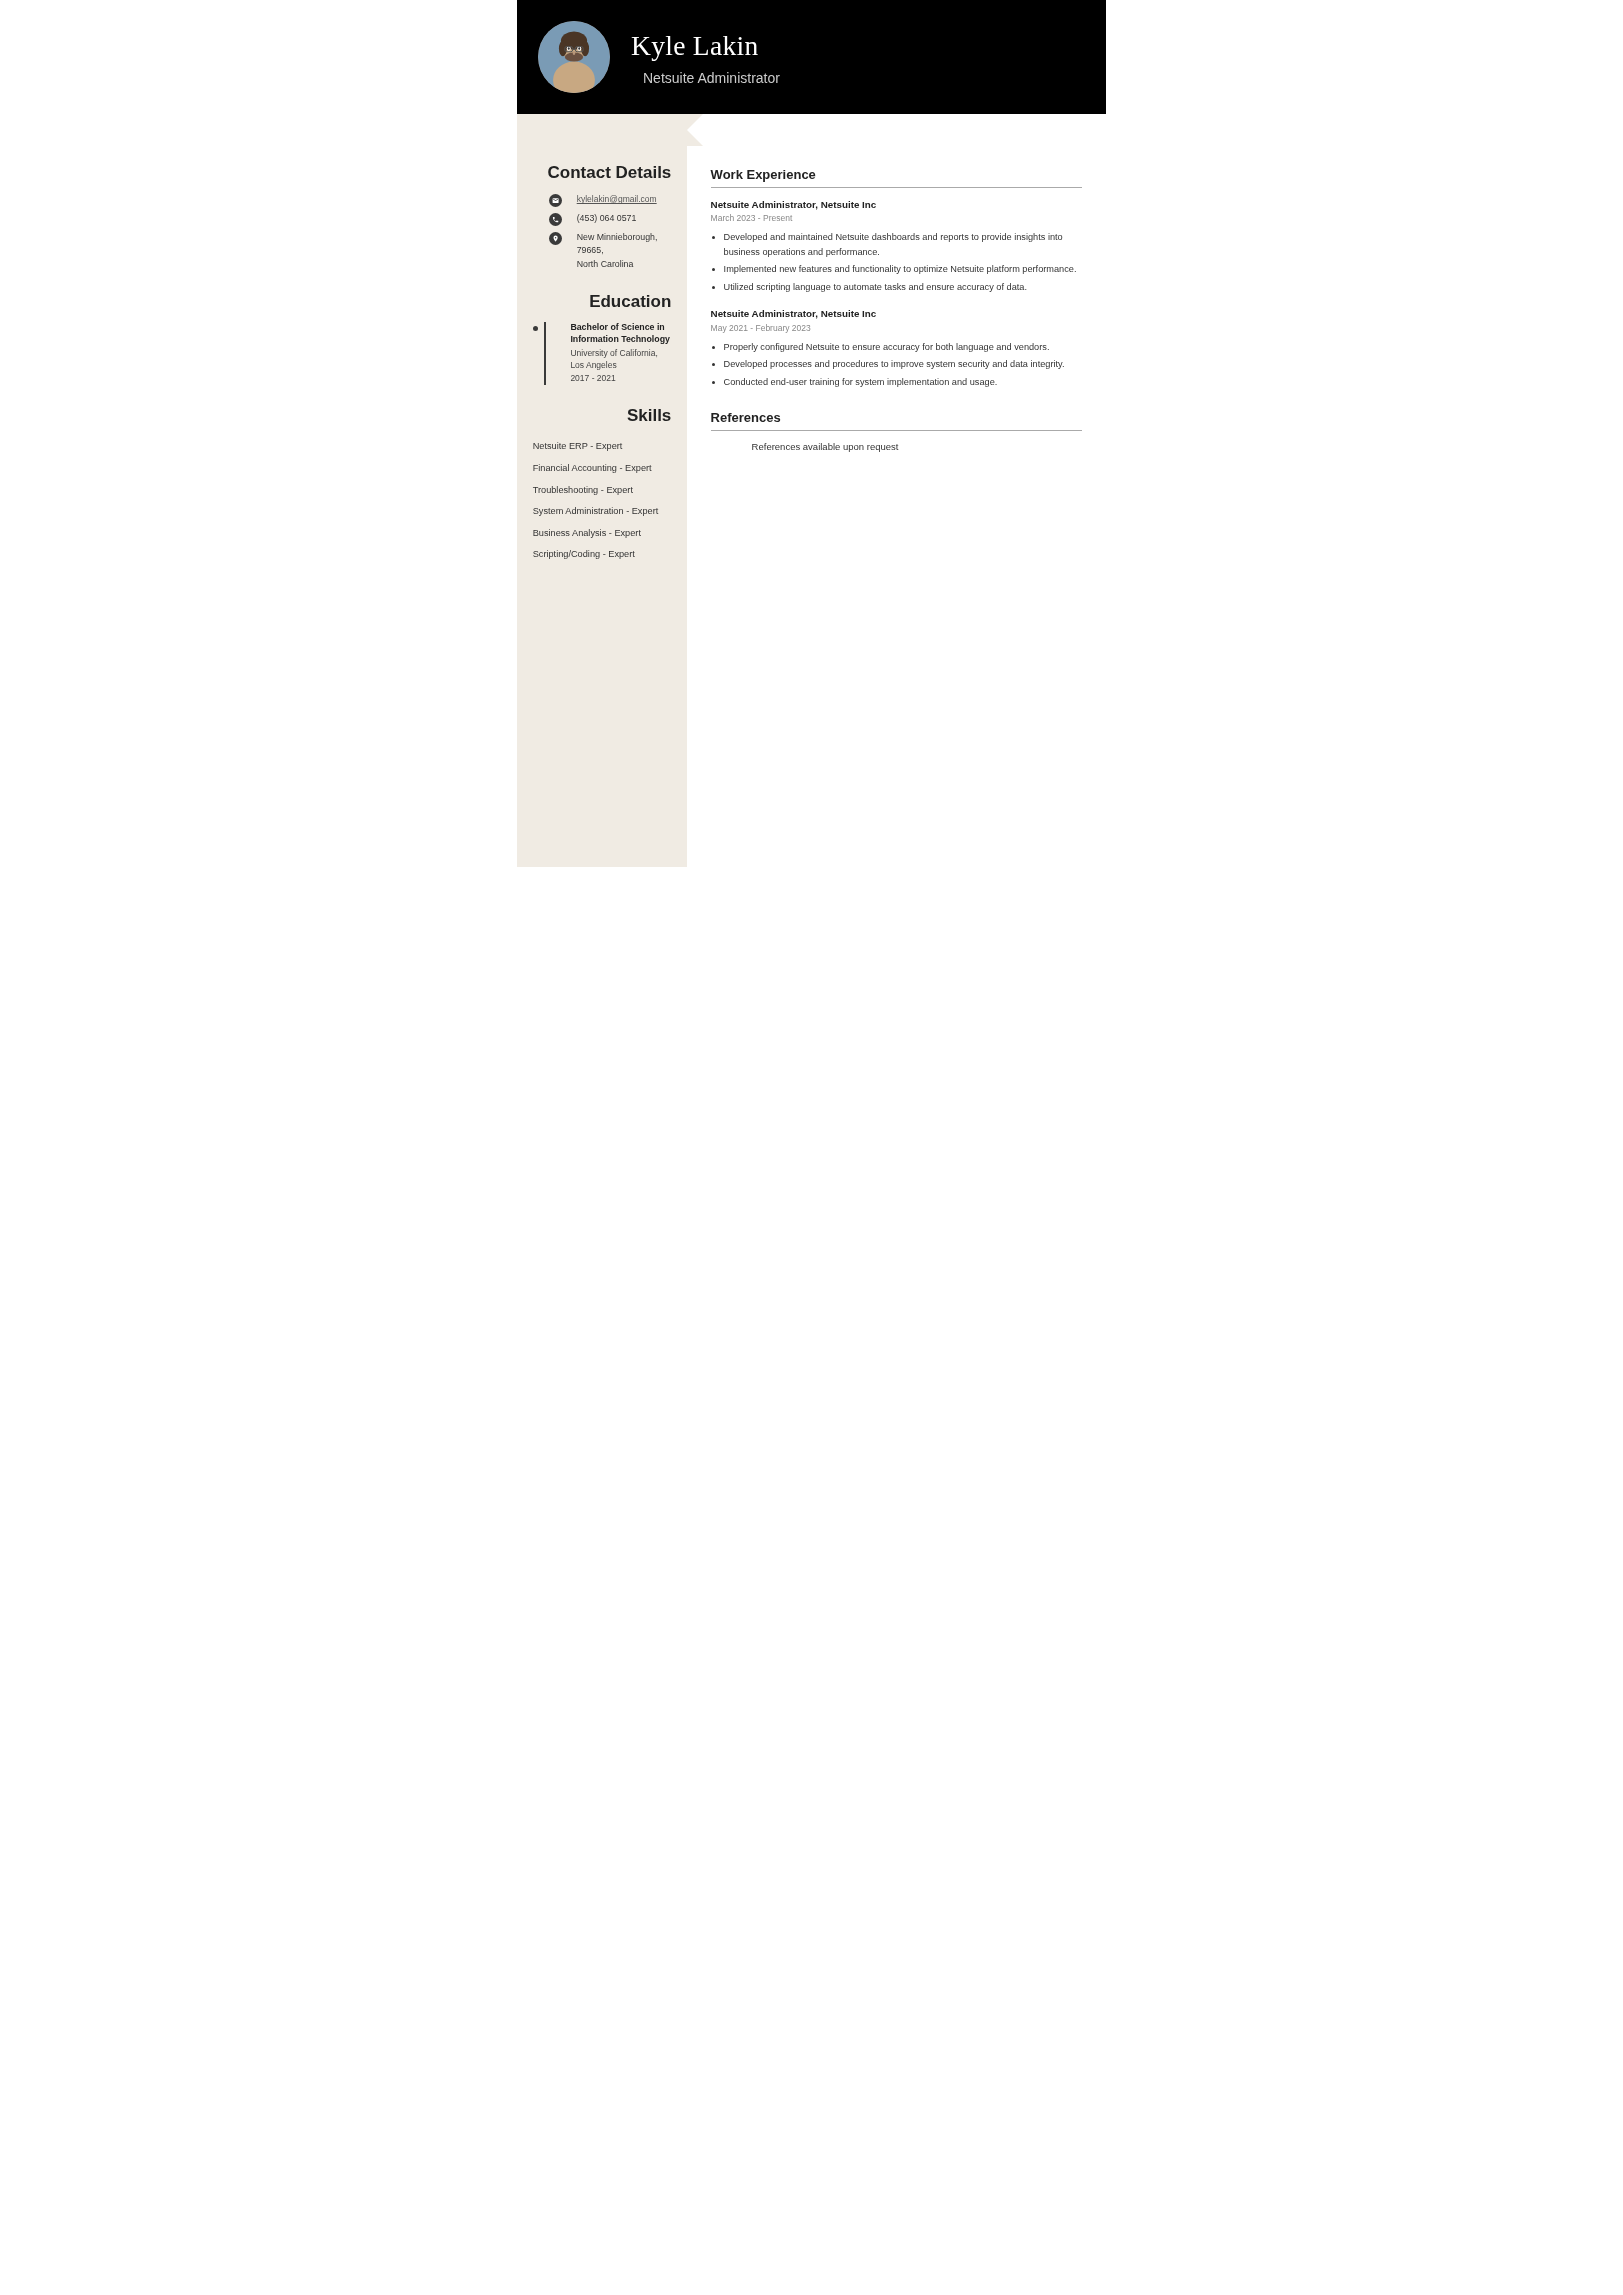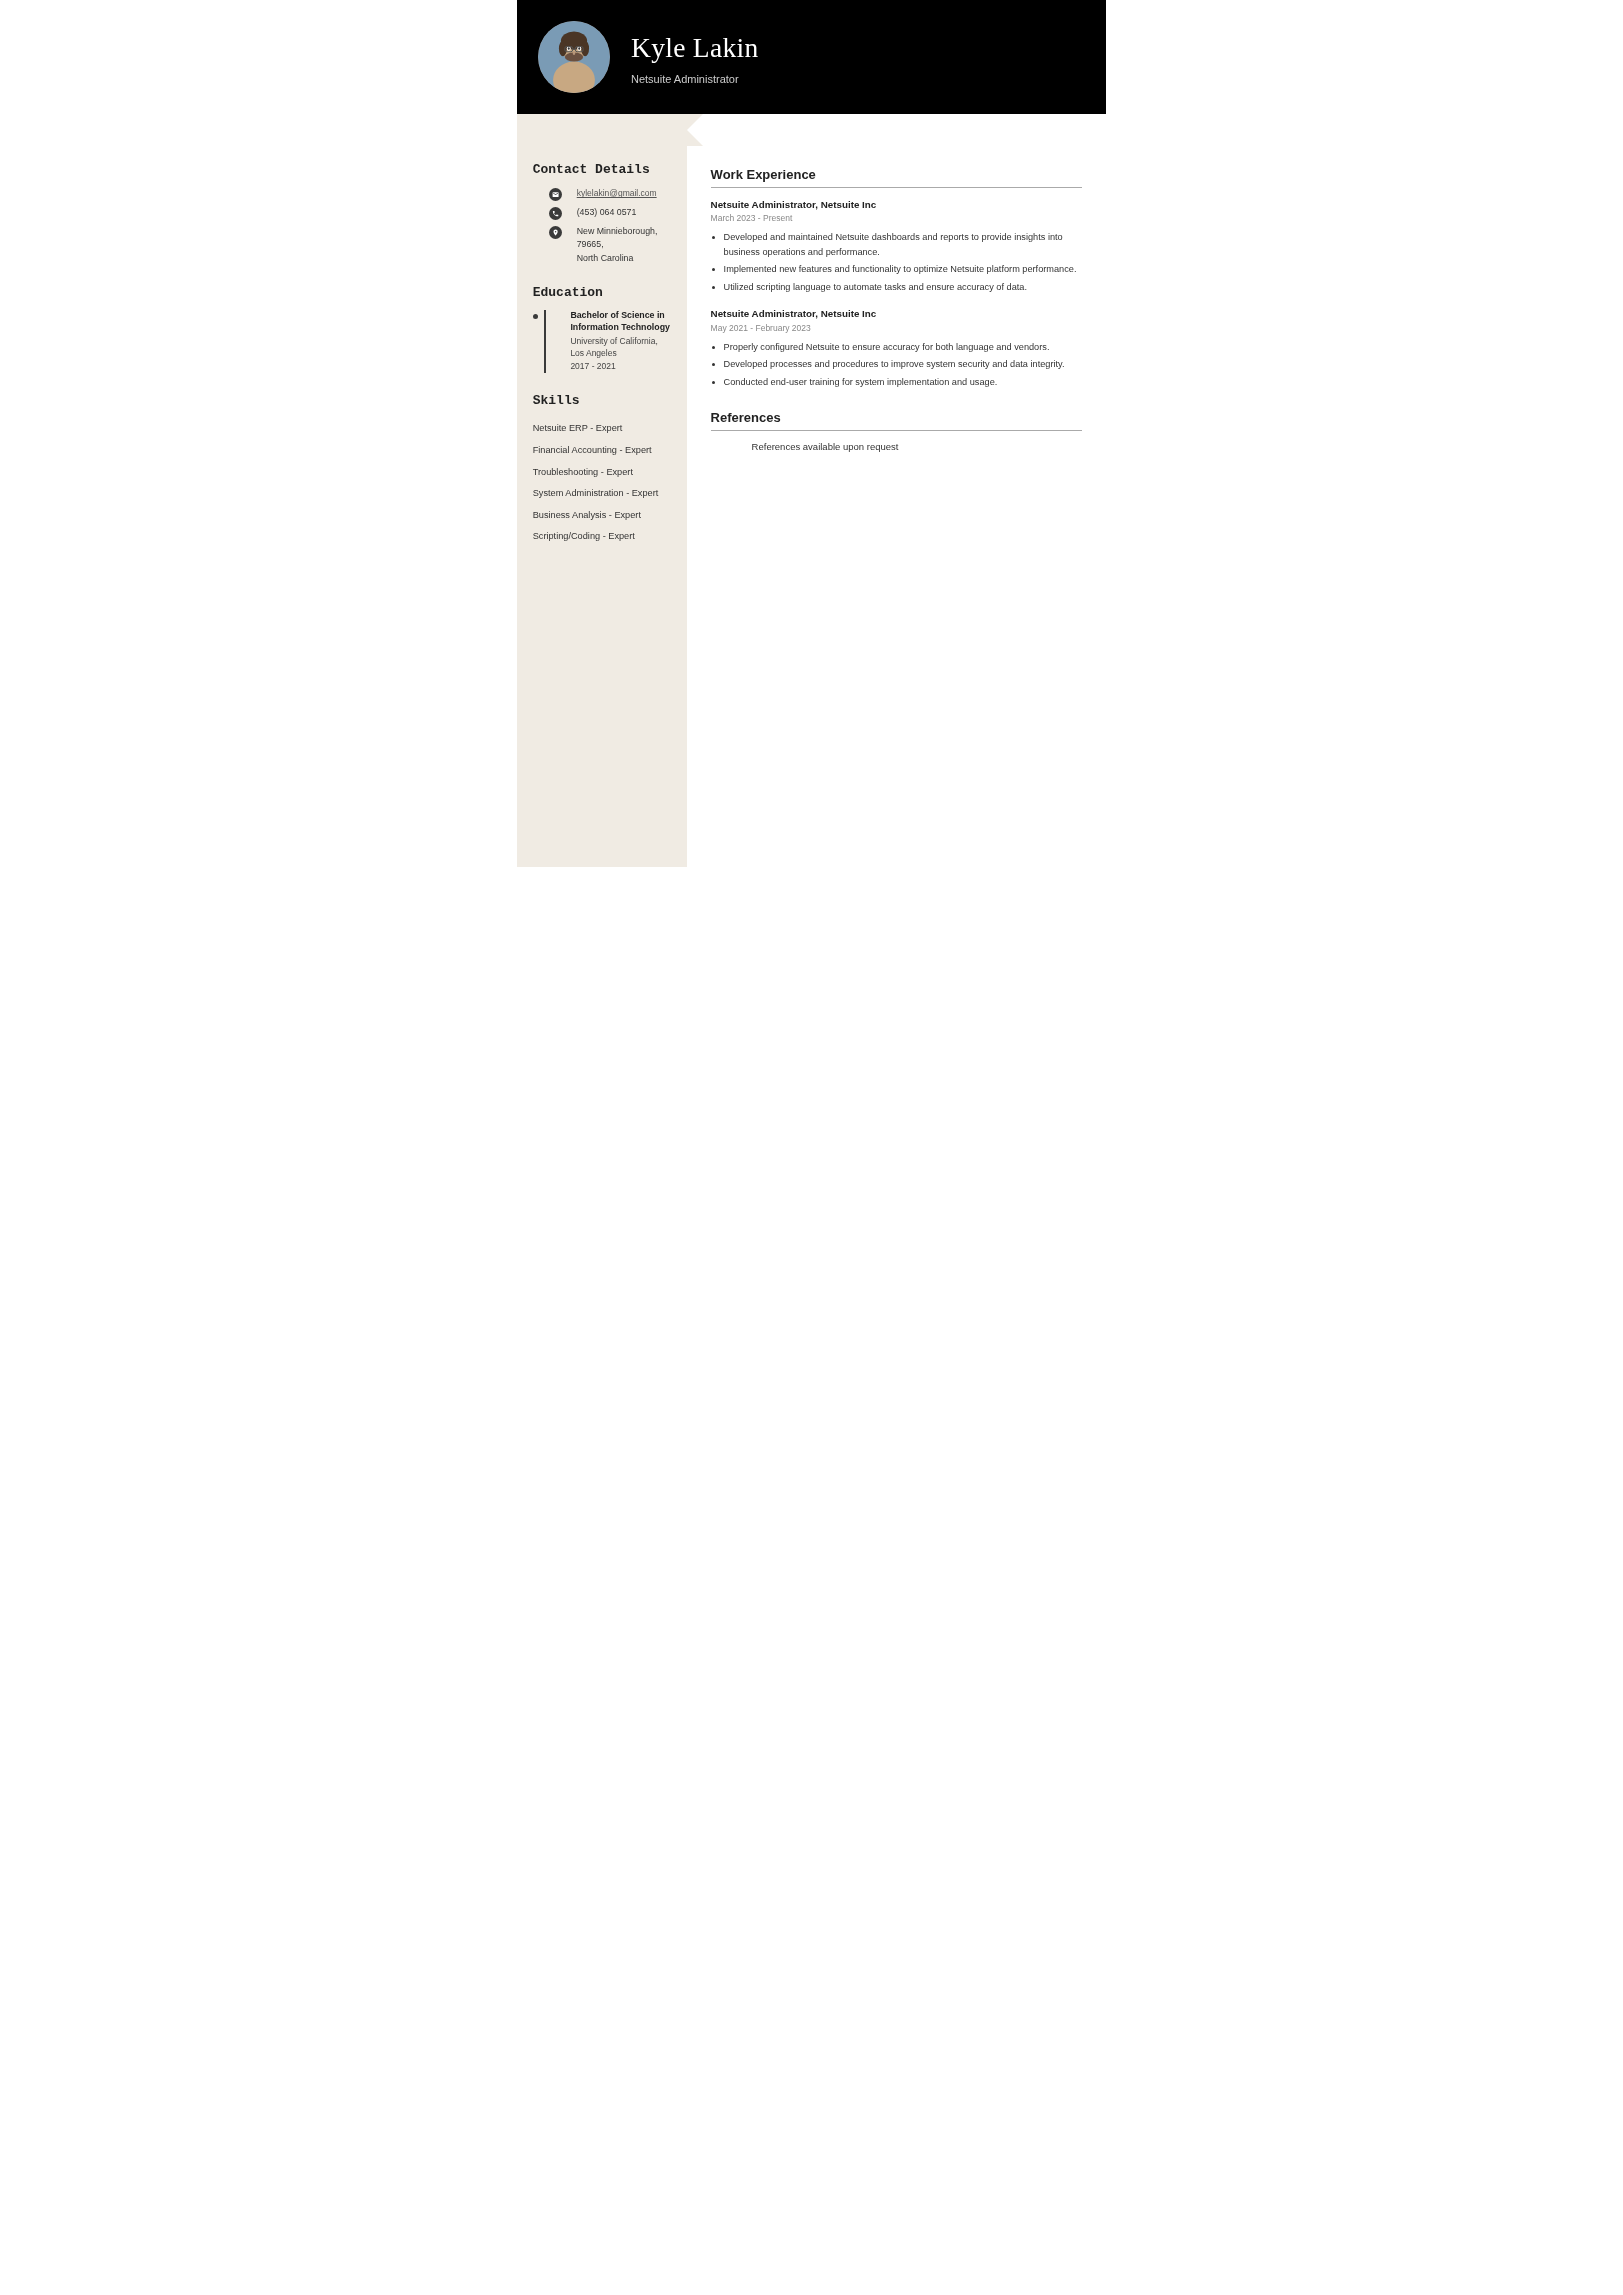--- a/index.html
+++ b/index.html
@@ -48,24 +48,25 @@
       flex: 1;
     }
     .header-name {
       font-size: 27.5px;
       font-weight: 400;
       color: #fff;
       font-family: 'Georgia', serif;
       letter-spacing: 0.3px;
     }
     .header-title {
-      font-size: 11px;
+      font-size: 14px;
       color: #ccc;
       font-family: 'Arial', sans-serif;
       margin-top: 2.6px;
+      margin-left: 12px;
     }
 
     
     .chevron-row {
       display: flex;
     }
     .chevron-left {
       width: 170px;
       flex-shrink: 0;
       background: #f0ebe3;
@@ -96,25 +97,26 @@
 
     
     .sidebar {
       width: 170px;
       flex-shrink: 0;
       background: #f0ebe3;
       padding: 13px 15.7px 26px 15.7px;
       min-height: 720px;
     }
     .section-title {
-      font-size: 13px;
+      font-size: 17px;
       font-weight: 700;
       color: #222;
       margin-bottom: 7.9px;
-      font-family: Liberation Mono, monospace;
+      font-family: Liberation Sans, sans-serif;
+      text-align: right;
     }
 
     
     .contact-section {
       margin-bottom: 18.3px;
     }
     .contact-item {
       display: flex;
       align-items: flex-start;
       gap: 15px;

